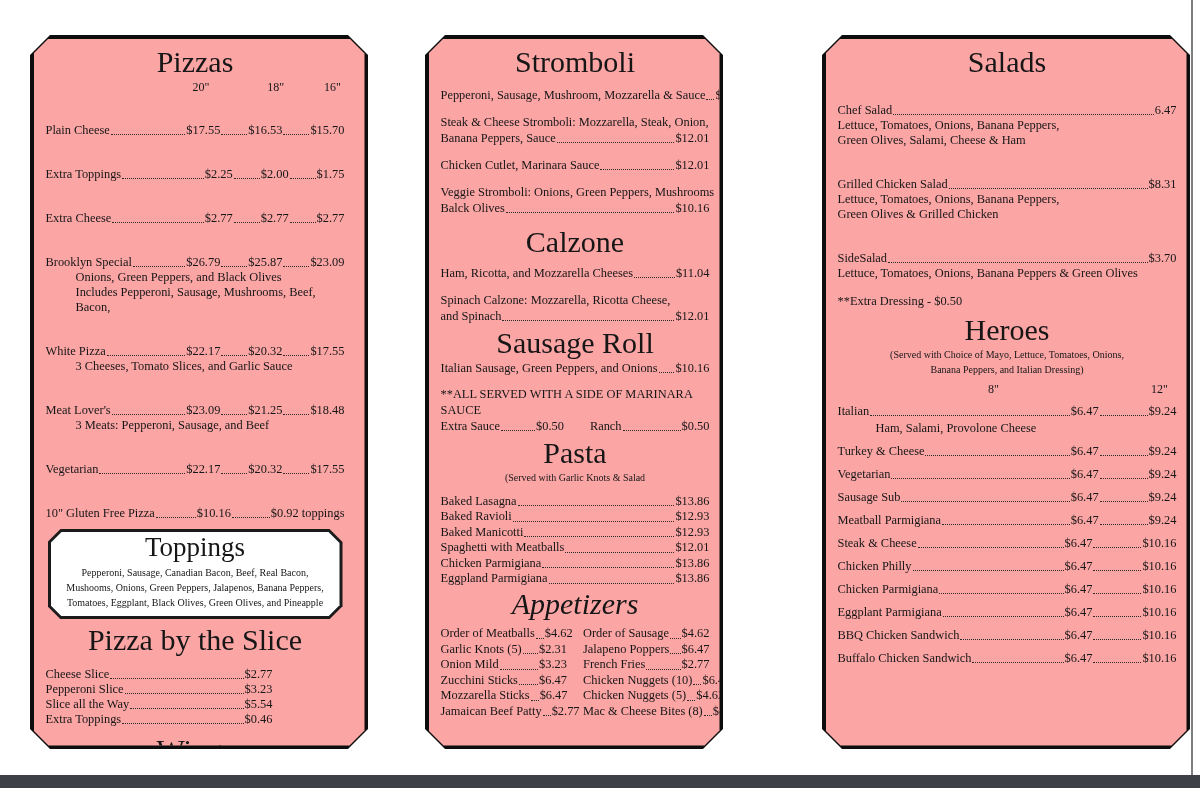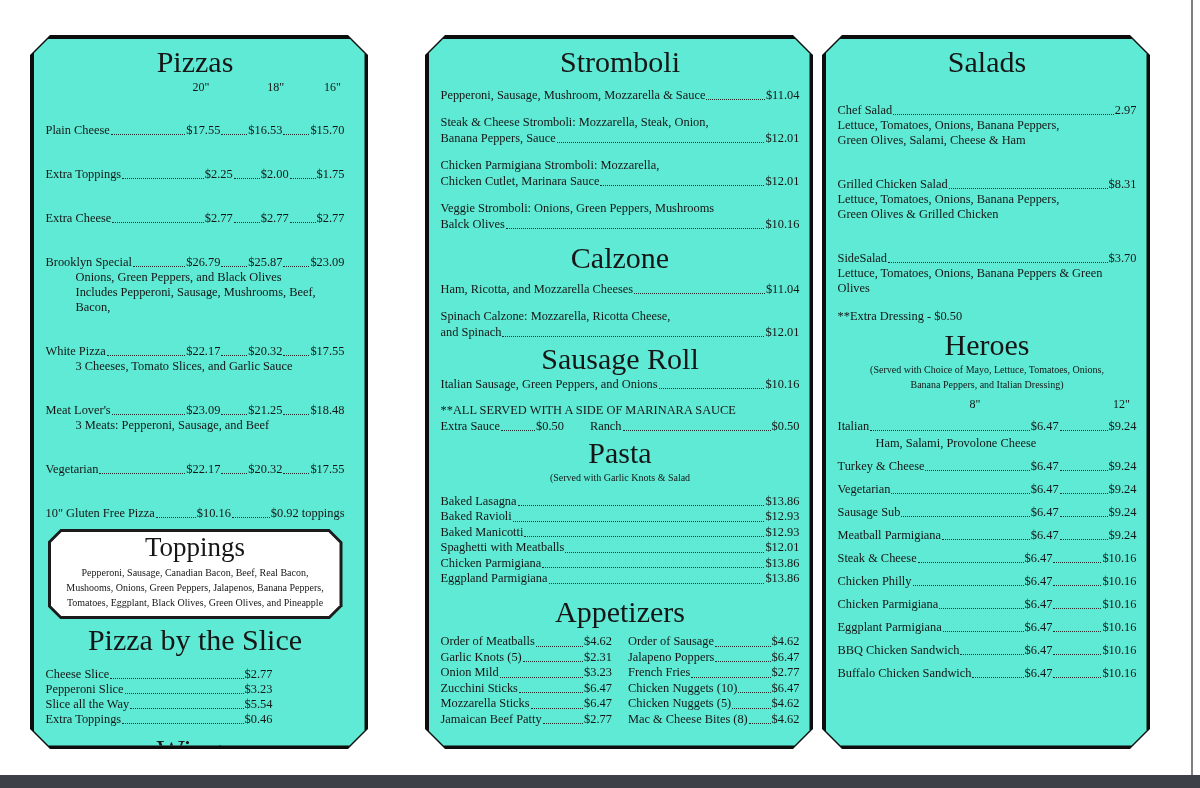--- a/index.html
+++ b/index.html
@@ -8,27 +8,27 @@
     position:relative; width:1200px; height:788px; background:#ffffff;
     font-family:"Liberation Serif","DejaVu Serif",serif; color:#161616; overflow:hidden;
   }
   
   .panel {
     position:absolute; top:35px; height:714px; background:#0d0d0d; padding:3.5px;
     clip-path: polygon(20px 0, calc(100% - 20px) 0, 100% 20px, 100% calc(100% - 20px),
                        calc(100% - 20px) 100%, 20px 100%, 0 calc(100% - 20px), 0 20px);
   }
   .panel-inner {
-    width:100%; height:100%; background:#5eead4;
+    width:100%; height:100%; background:#fca5a5;
     clip-path: polygon(15px 0, calc(100% - 15px) 0, 100% 15px, 100% calc(100% - 15px),
                        calc(100% - 15px) 100%, 15px 100%, 0 calc(100% - 15px), 0 15px);
   }
   #panel-pizzas   { left:30px;  width:338px; }
-  #panel-middle   { left:425px; width:388px; }
-  #panel-right    { left:822px; width:328px; }
+  #panel-middle   { left:425px; width:298px; }
+  #panel-right    { left:822px; width:368px; }
   .content  { padding:6px 10px 0 12px; font-size:12.4px; }
   #panel-pizzas .content { padding-right:20px; }
 
   .t1 { font-size:30px; line-height:1.12; text-align:center; font-weight:normal; }
   .subtitle { text-align:center; font-size:10px; line-height:15px; }
 
   
   .row { display:flex; align-items:flex-end; line-height:16px; white-space:nowrap; }
   .nm, .pr, .xtra { white-space:nowrap; }
   .ldr { flex:1 1 auto; min-width:8px; border-bottom:1.6px dotted #2b2b2b; margin:0 1px 3px 1px; }
@@ -282,24 +282,20 @@
 
               </div>
               <div class="row rowB">
                 <span class="nm l2">Banana Peppers, Sauce</span>
                 <span class="ldr"></span>
                 <span class="pr">$12.01</span>
               </div>
             </div>
 
             <div class="mi-tight two-line-item">
-              <div class="row rowA">
-                <span class="nm">Chicken Parmigiana Stromboli:  Mozzarella,</span>
-
-              </div>
               <div class="row rowB">
                 <span class="nm l2">Chicken Cutlet, Marinara Sauce</span>
                 <span class="ldr"></span>
                 <span class="pr">$12.01</span>
               </div>
             </div>
 
             <div class="mi-tight two-line-item">
               <div class="row rowA">
                 <span class="nm">Veggie Stromboli:  Onions, Green Peppers, Mushrooms</span>
@@ -394,21 +390,21 @@
             </div>
 
             <div class="row">
               <span class="nm">Eggpland Parmigiana</span>
               <span class="ldr"></span>
               <span class="pr">$13.86</span>
             </div>
 
         </div>
 
-        <h2 class="t1" style="margin-top:8px;">Appetizers</h2>
+        <h2 class="t1" style="margin-top:0;font-style:italic;">Appetizers</h2>
         <div class="cols tight">
           <div class="col">
 
               <div class="row">
                 <span class="nm">Order of Meatballs</span>
                 <span class="ldr"></span>
                 <span class="pr">$4.62</span>
               </div>
 
               <div class="row">
@@ -489,21 +485,21 @@
   <section class="panel" id="panel-right">
     <div class="panel-inner">
       <div class="content">
         <h1 class="t1">Salads</h1>
         <div style="margin-top:-4px;">
 
             <div class="mi">
               <div class="row">
                 <span class="nm">Chef Salad</span>
                 <span class="ldr"></span>
-                <span class="pr">2.97</span>
+                <span class="pr">6.47</span>
               </div>
               <div class="desc0">Lettuce, Tomatoes, Onions, Banana Peppers,</div>
               <div class="desc0">Green Olives, Salami, Cheese &amp; Ham</div>
             </div>
 
             <div class="mi">
               <div class="row">
                 <span class="nm">Grilled Chicken Salad</span>
                 <span class="ldr"></span>
                 <span class="pr">$8.31</span>

